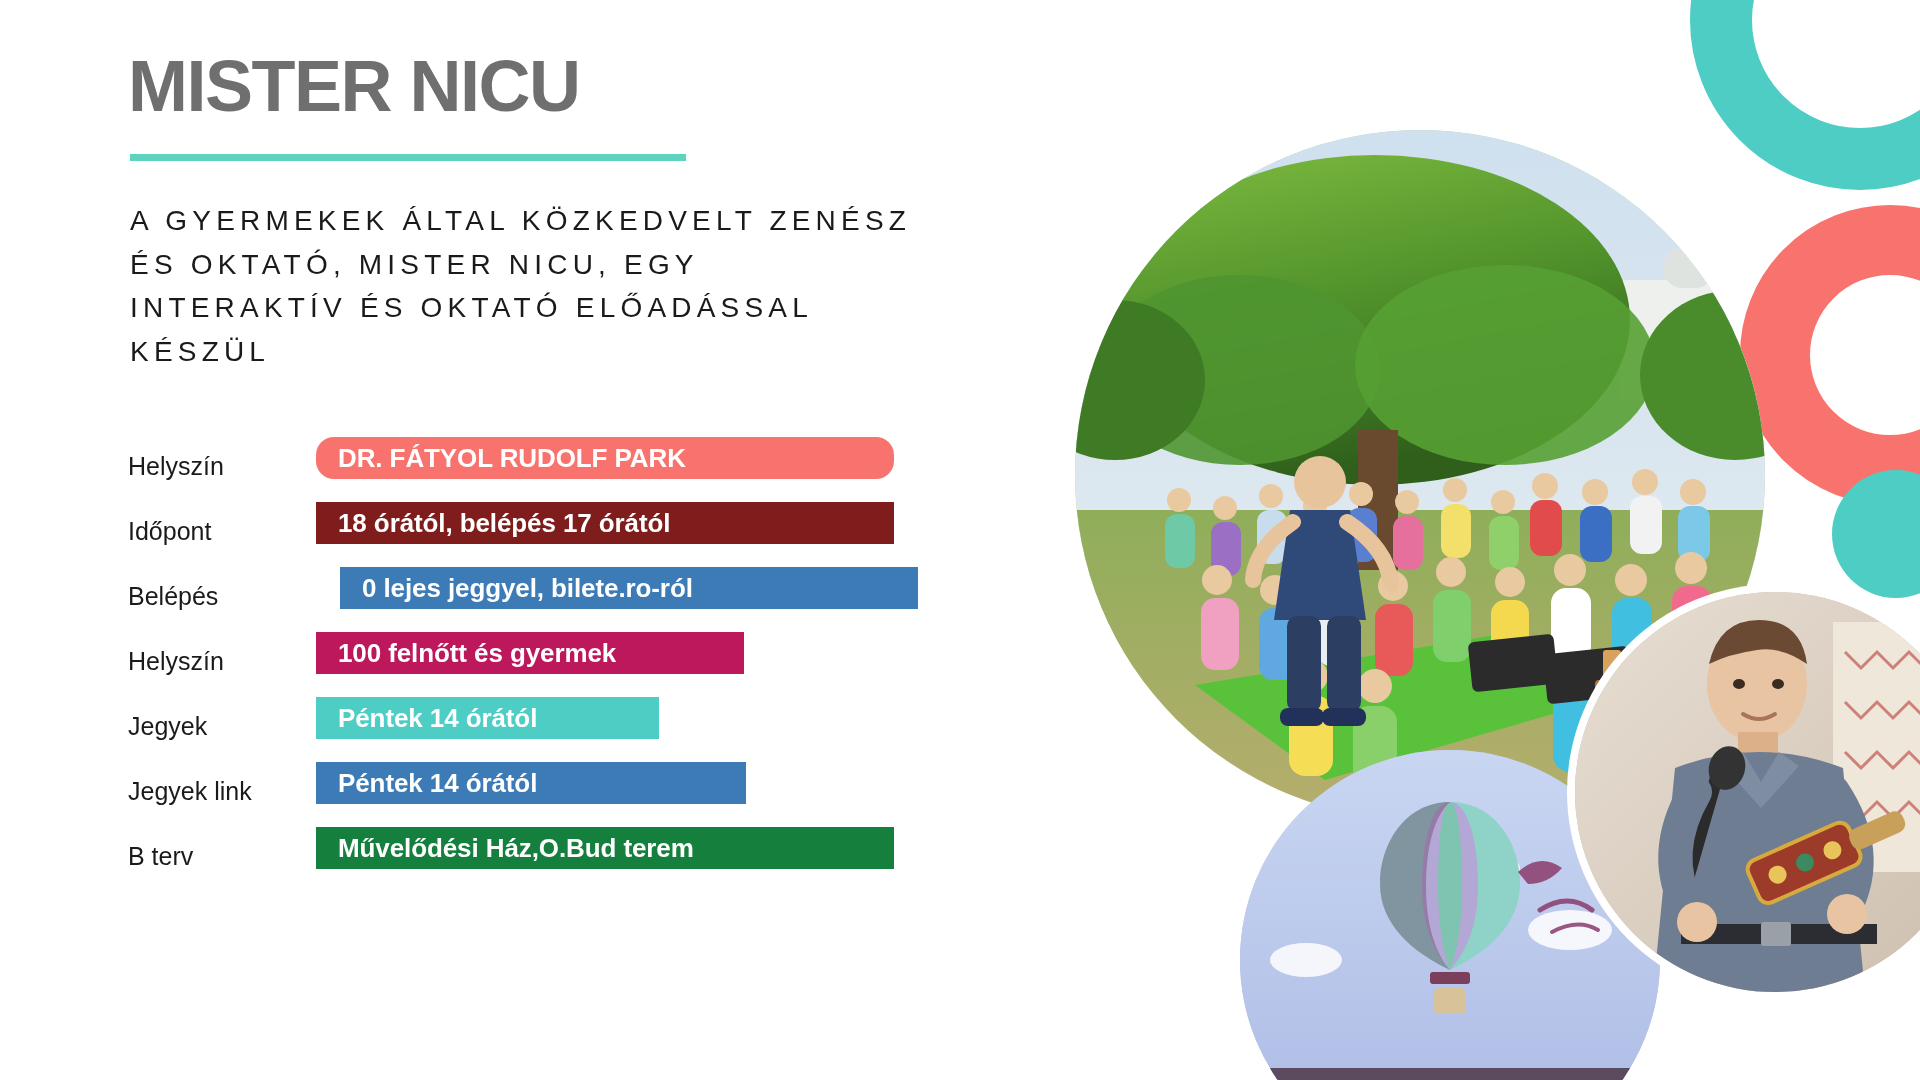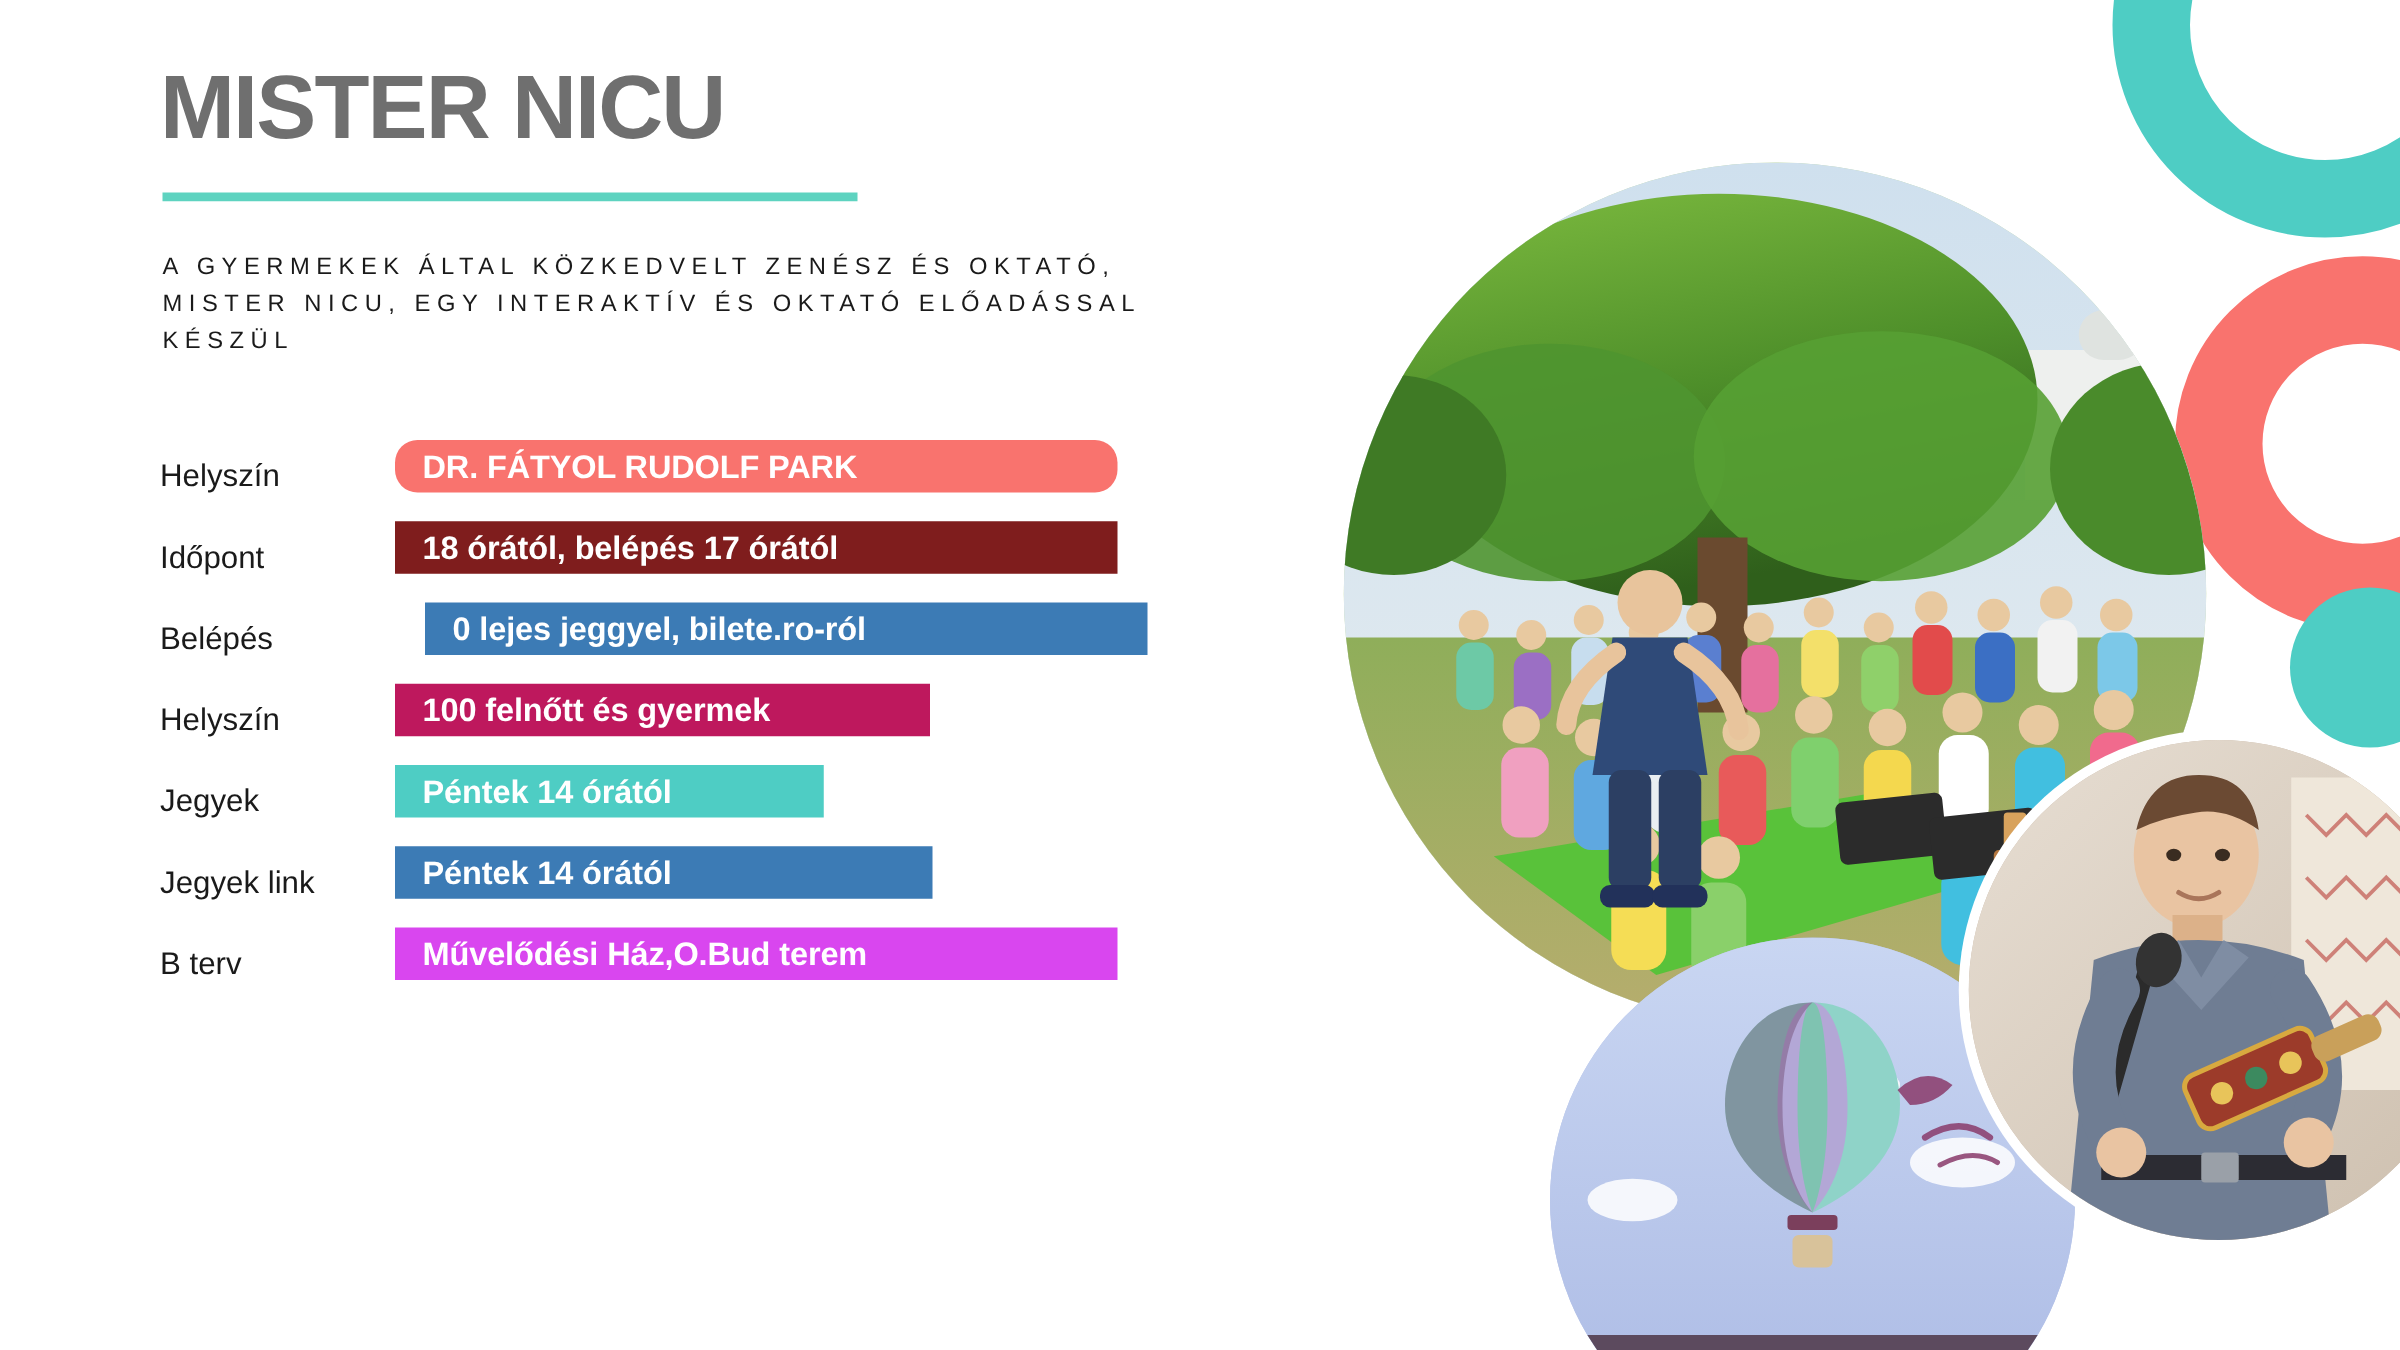--- a/index.html
+++ b/index.html
@@ -73,21 +73,21 @@
   .rule {
     width: 556px;
     height: 7px;
     background: #5ED3C0;
     margin: 34px 0 0 2px;
   }
 
   .subtitle {
     margin: 38px 0 0 2px;
     color: #1a1a1a;
-    font-size: 19px;
+    font-size: 28px;
     font-weight: 300;
     letter-spacing: 5.2px;
     line-height: 1.55;
     text-transform: uppercase;
     max-width: 790px;
   }
 
   
   .info-table {
     margin-top: 58px;
@@ -202,21 +202,21 @@
       <div class="info-row">
         <div class="info-label">Jegyek</div>
         <div class="info-bar" style="background: rgb(78, 205, 196); width: 343px;">Péntek 14 órától</div>
       </div>
       <div class="info-row">
         <div class="info-label">Jegyek link</div>
         <div class="info-bar" style="background: rgb(60, 123, 181); width: 430px;">Péntek 14 órától</div>
       </div>
       <div class="info-row">
         <div class="info-label">B terv</div>
-        <div class="info-bar" style="background: #d946ef; width: 578px;">Művelődési Ház,O.Bud terem</div>
+        <div class="info-bar" style="background: #15803d; width: 578px;">Művelődési Ház,O.Bud terem</div>
       </div>
     </div>
 </div>
 
 <div class="collage">
 
   <div class="photo-main">
     <svg width="690" height="690" viewBox="0 0 690 690" xmlns="http://www.w3.org/2000/svg" aria-hidden="true">
       <defs>
         <linearGradient id="skyg" x1="0" y1="0" x2="0" y2="1">

